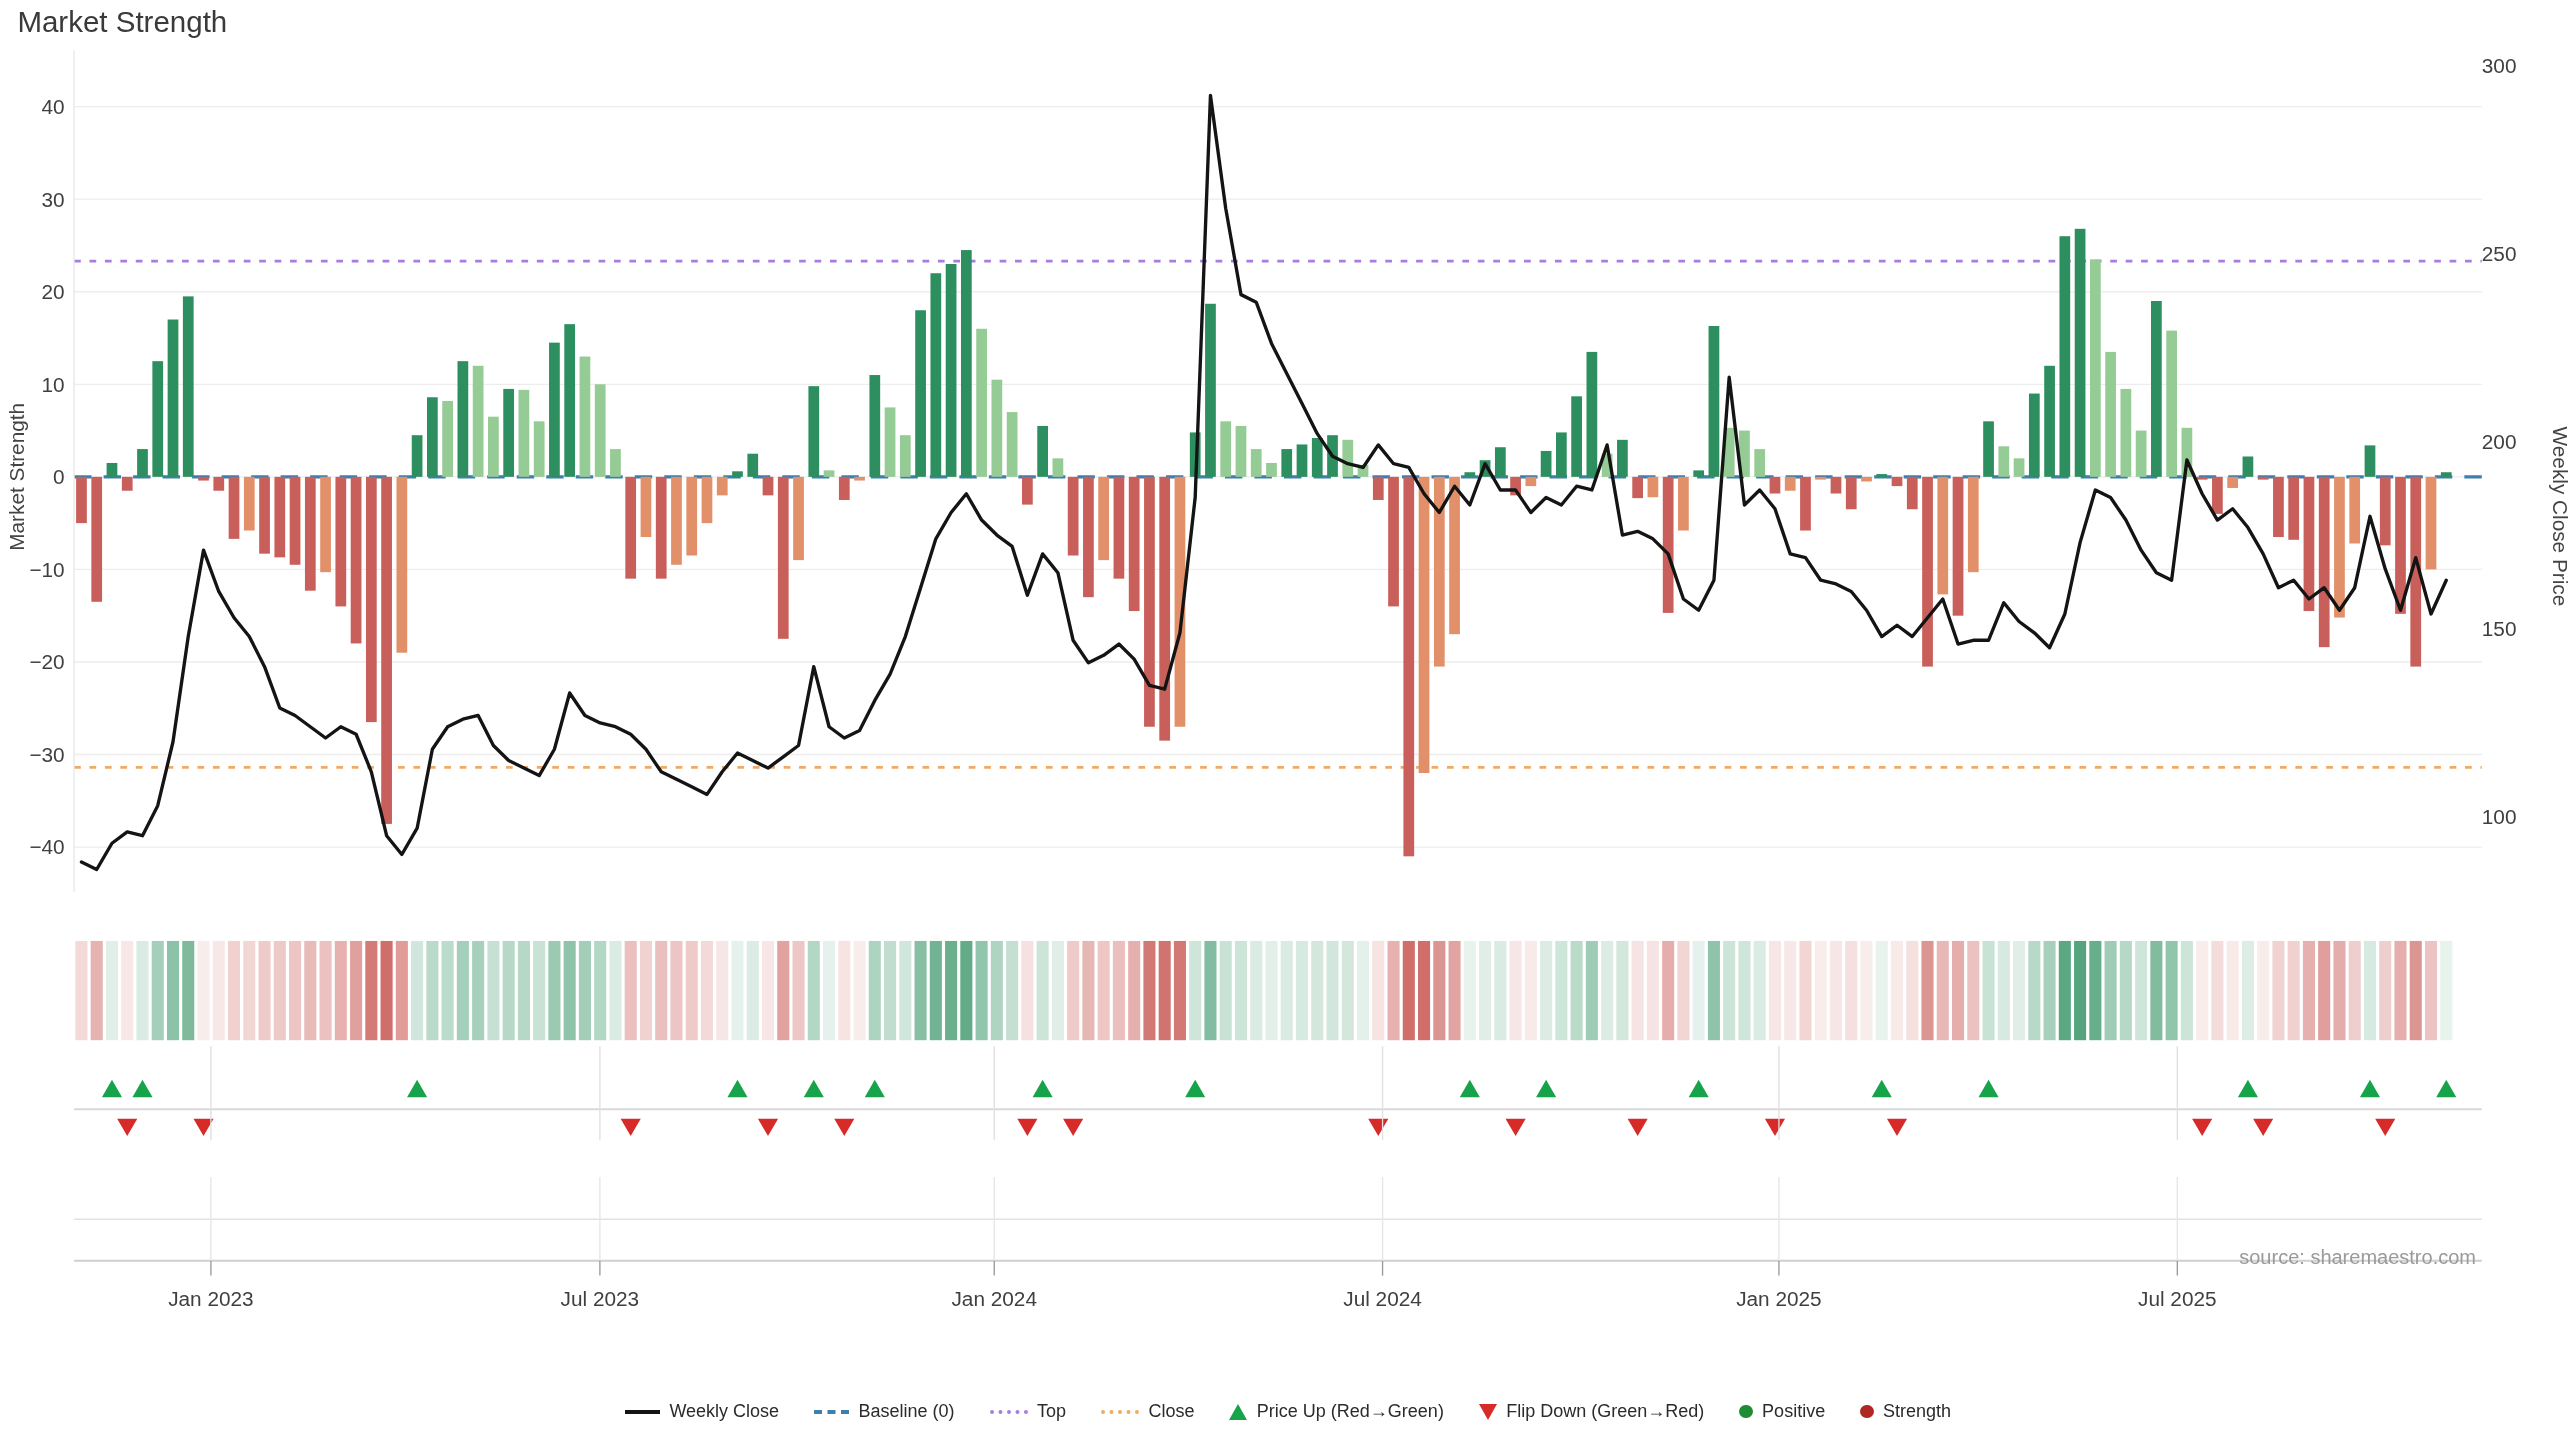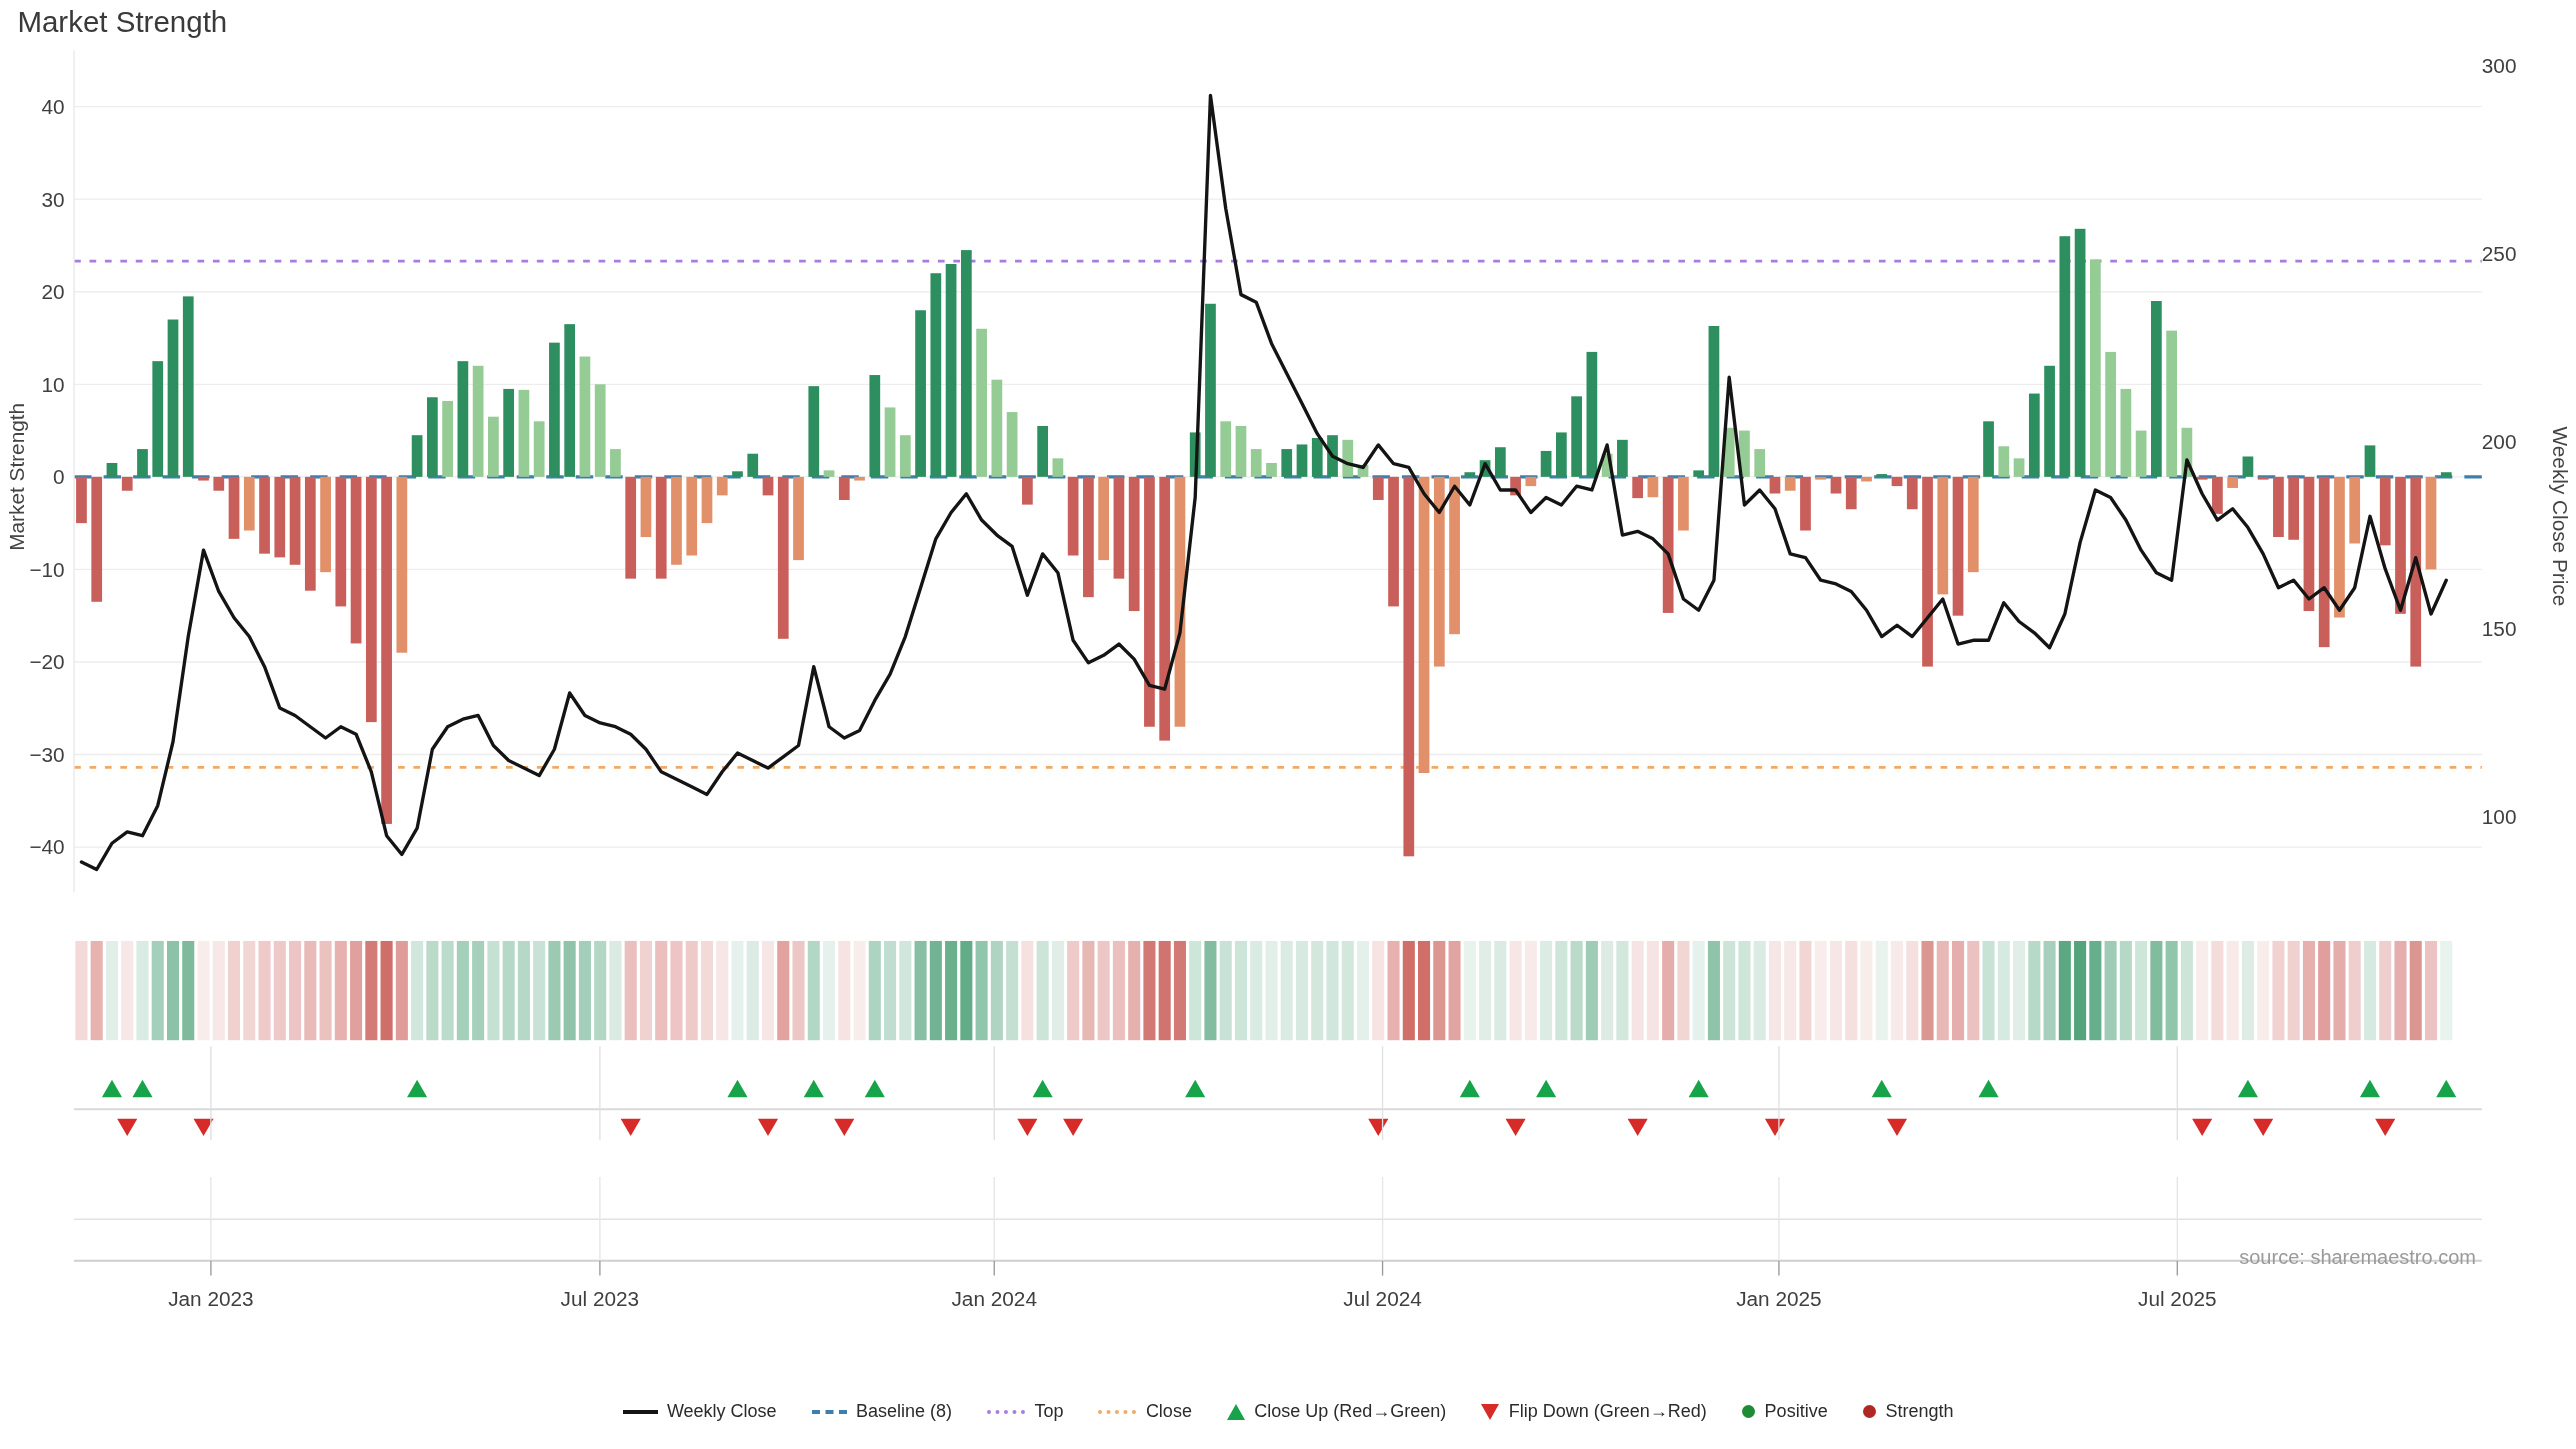--- a/index.html
+++ b/index.html
@@ -454,33 +454,33 @@
 
   <div class="src">source: sharemaestro.com</div>
 
   <div id="legend">
     <div class="lg-item">
       <span class="sw-line"></span>
       <span>Weekly Close</span>
     </div>
     <div class="lg-item">
       <span class="sw-dash"></span>
-      <span>Baseline (8)</span>
+      <span>Baseline (0)</span>
     </div>
     <div class="lg-item">
       <span class="sw-dot-purple"></span>
       <span>Top</span>
     </div>
     <div class="lg-item">
       <span class="sw-dot-orange"></span>
       <span>Close</span>
     </div>
     <div class="lg-item">
       <span class="sw-tri-up"></span>
-      <span>Close Up (Red→Green)</span>
+      <span>Price Up (Red→Green)</span>
     </div>
     <div class="lg-item">
       <span class="sw-tri-down"></span>
       <span>Flip Down (Green→Red)</span>
     </div>
     <div class="lg-item">
       <span class="sw-dot-g"></span>
       <span>Positive</span>
     </div>
     <div class="lg-item">

